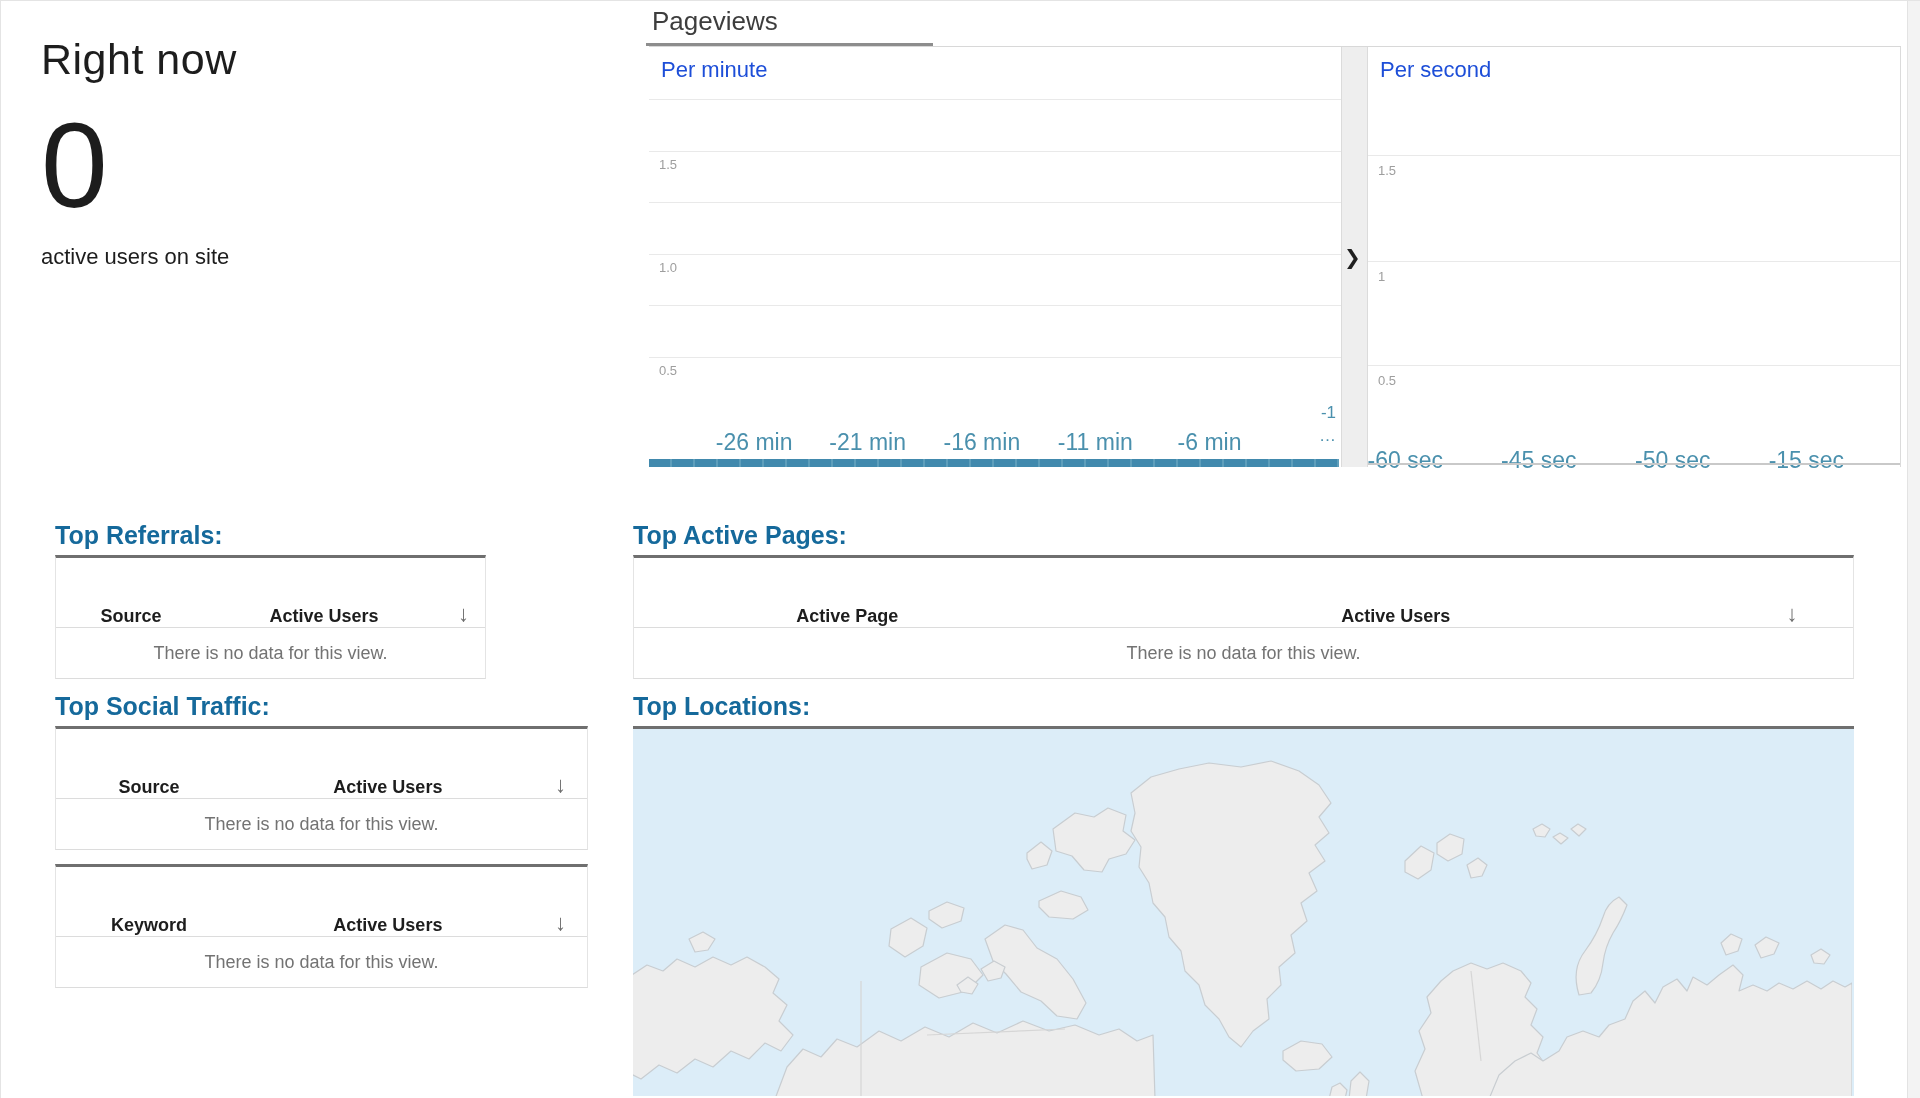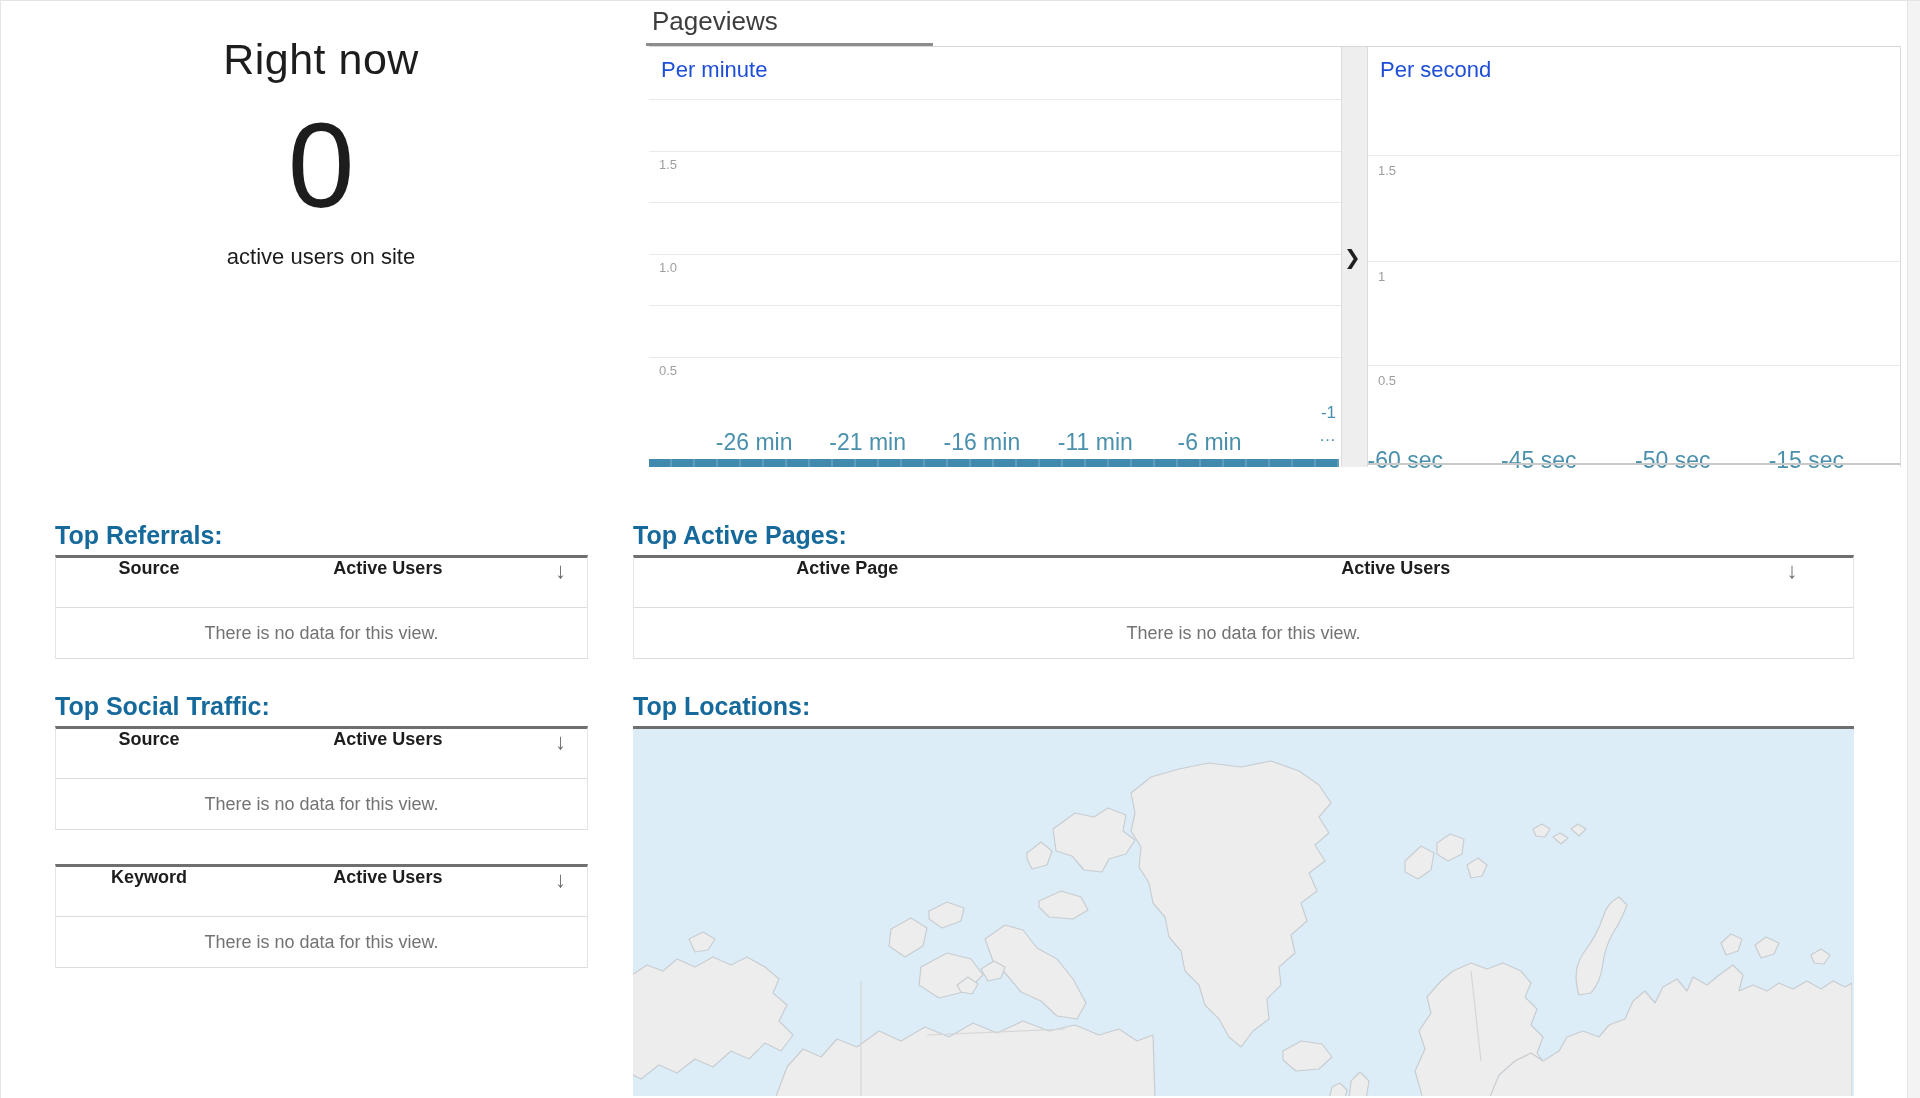--- a/index.html
+++ b/index.html
@@ -15,21 +15,21 @@
     border-left: 1px solid #e4e4e4;
   }
 
   
   .scroll-track {
     position:absolute; right:0; top:0; bottom:0; width:13px;
     background:#f3f3f3; border-left:1px solid #e3e3e3;
   }
 
   
-  .right-now { position:absolute; left:40px; top:20px; width:560px; text-align:center; }
+  .right-now { position:absolute; left:40px; top:20px; width:560px; }
   .rn-title { font-size:43px; font-weight:400; color:#1d1d1d; margin-top:14px; letter-spacing:0.5px; }
   .rn-count { font-size:120px; font-weight:500; color:#1d1d1d; line-height:1.25; margin-top:6px; }
   .rn-sub   { font-size:22px; color:#1d1d1d; margin-top:4px; }
 
   
   .pv-title { position:absolute; left:651px; top:5px; font-size:26px; color:#3d3d3d; }
   .pv-title-underline { position:absolute; left:645px; top:42px; width:287px; height:3px; background:#8d8d8d; }
 
   .panels {
     position:absolute; left:648px; top:45px; width:1252px; height:421px;
@@ -67,21 +67,21 @@
   
   .tsec { position:absolute; }
   .sec-h { font-size:25px; line-height:30px; font-weight:700; color:#15699b; margin-bottom:5px; }
 
   .gtable {
     border-top:3px solid #6f6f6f;
     border-left:1px solid #e4e4e4; border-right:1px solid #e4e4e4;
     border-bottom:1px solid #dcdcdc;
     background:#fff;
   }
-  .g-head { display:flex; align-items:flex-start; height:50px; border-bottom:1px solid #dcdcdc; }
+  .g-head { display:flex; align-items:flex-end; height:50px; border-bottom:1px solid #dcdcdc;margin-top:20px; }
   .g-col  { font-size:18px; font-weight:700; text-align:center; color:#1d1d1d; }
   .g-col.c1 { width:35%; }
   .g-col.c2 { width:55%; }
   .g-sort { width:10%; text-align:center; font-size:22px; color:#6e6e6e; cursor:pointer; }
   .g-body { height:50px; line-height:50px; text-align:center; font-size:18px; color:#737373; }
 
   
   .map-box {
     border-top:3px solid #6f6f6f;
     height:370px; background:#dcedf8; overflow:hidden;
@@ -153,21 +153,21 @@
         <span class="xtick" style="left:7.0%">-60 sec</span>
         <span class="xtick" style="left:32.1%">-45 sec</span>
         <span class="xtick" style="left:57.3%">-50 sec</span>
         <span class="xtick" style="left:82.4%">-15 sec</span>
       </div>
 
       <div class="ps-baseline"></div>
     </div>
   </div>
 
-  <div class="tsec" style="left:54px; top:519px; width:533px;">
+  <div class="tsec" style="left:54px; top:519px; width:431px;">
     <div class="sec-h">Top Referrals:</div>
     <div class="gtable">
       <div class="g-head">
         <span class="g-col c1">Source</span>
         <span class="g-col c2">Active Users</span>
         <span class="g-sort">↓</span>
       </div>
       <div class="g-body">There is no data for this view.</div>
     </div>
   </div>

